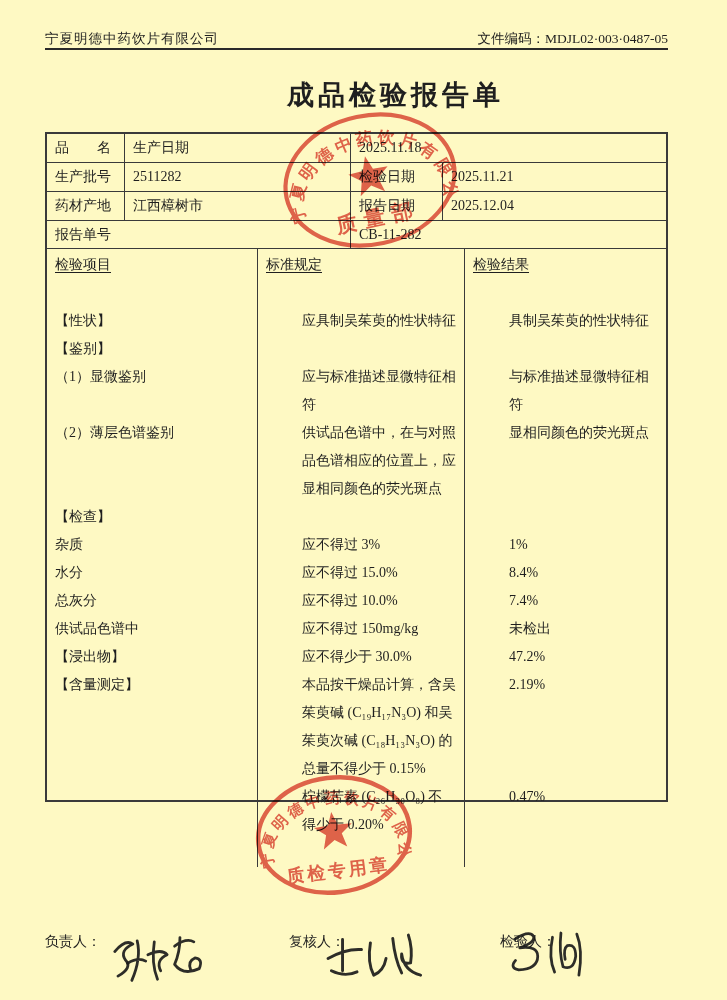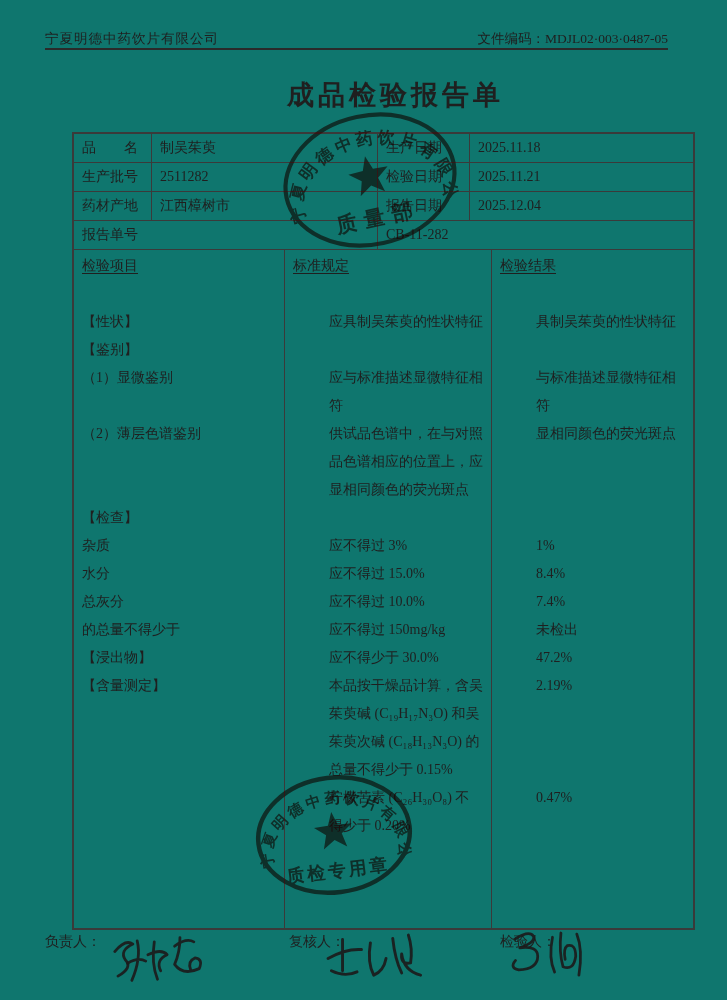--- a/index.html
+++ b/index.html
@@ -1,30 +1,30 @@
 <!DOCTYPE html>
 <html><head>
 <meta charset="utf-8">
 <style>
   html,body{margin:0;padding:0;background:#fff;}
   .page{
-    position:relative;width:727px;height:1000px;background:#0f766e;
+    position:relative;width:727px;height:1000px;background:#fef9c3;
     font-family:"Liberation Serif","DejaVu Serif",serif;
     color:#1f1f1f;font-size:14px;overflow:hidden;
   }
   
   .hdr-company{position:absolute;left:45px;top:30px;font-size:13.5px;letter-spacing:1px;}
   .hdr-code{position:absolute;right:59px;top:30px;font-size:13.5px;}
   .hdr-rule{position:absolute;left:45px;top:48px;width:623px;height:2px;background:#2a2a2a;}
   .doc-title{position:absolute;left:0;top:77px;width:727px;text-align:center;
     font-size:27px;font-weight:700;letter-spacing:4px;margin-left:32px;}
   
   .report-table{
-    position:absolute;left:45px;top:132px;width:623px;height:798px;
-    border:2px solid #3a3a3a;box-sizing:border-box;display:flex;flex-direction:column;margin-left:27px;
+    position:absolute;left:45px;top:132px;width:623px;height:670px;
+    border:2px solid #3a3a3a;box-sizing:border-box;display:flex;flex-direction:column;
   }
   .info-row{display:grid;grid-template-columns:77px 226px 92px 1fr;height:29px;
     border-bottom:1.5px solid #3a3a3a;box-sizing:border-box;}
   .info-row-last{display:grid;grid-template-columns:303px 1fr;height:29px;
     border-bottom:1.5px solid #3a3a3a;box-sizing:border-box;}
   .info-cell{padding:0 8px;line-height:27px;white-space:nowrap;overflow:hidden;}
   .info-row .info-cell + .info-cell,
   .info-row-last .info-cell + .info-cell{border-left:1.5px solid #3a3a3a;}
   
   .main-grid{
@@ -69,21 +69,20 @@
   <div class="hdr-code">文件编码：MDJL02·003·0487-05</div>
   <div class="hdr-rule"></div>
   <div class="doc-title">成品检验报告单</div>
 
   <div class="report-table">
 
     <div>
 
         <div class="info-row">
           <div class="info-cell">品　　名</div>
-          <div class="info-cell">制吴茱萸</div>
           <div class="info-cell">生产日期</div>
           <div class="info-cell">2025.11.18</div>
         </div>
 
         <div class="info-row">
           <div class="info-cell">生产批号</div>
           <div class="info-cell">2511282</div>
           <div class="info-cell">检验日期</div>
           <div class="info-cell">2025.11.21</div>
         </div>
@@ -150,21 +149,21 @@
             <div class="mcell">8.4%</div>
           </div>
         
           <div class="trow">
             <div class="mcell">总灰分</div>
             <div class="mcell">应不得过 10.0%</div>
             <div class="mcell">7.4%</div>
           </div>
         
           <div class="trow">
-            <div class="mcell">的总量不得少于</div>
+            <div class="mcell">供试品色谱中</div>
             <div class="mcell">应不得过 150mg/kg</div>
             <div class="mcell">未检出</div>
           </div>
         
           <div class="trow">
             <div class="mcell">【浸出物】</div>
             <div class="mcell">应不得少于 30.0%</div>
             <div class="mcell">47.2%</div>
           </div>
         

